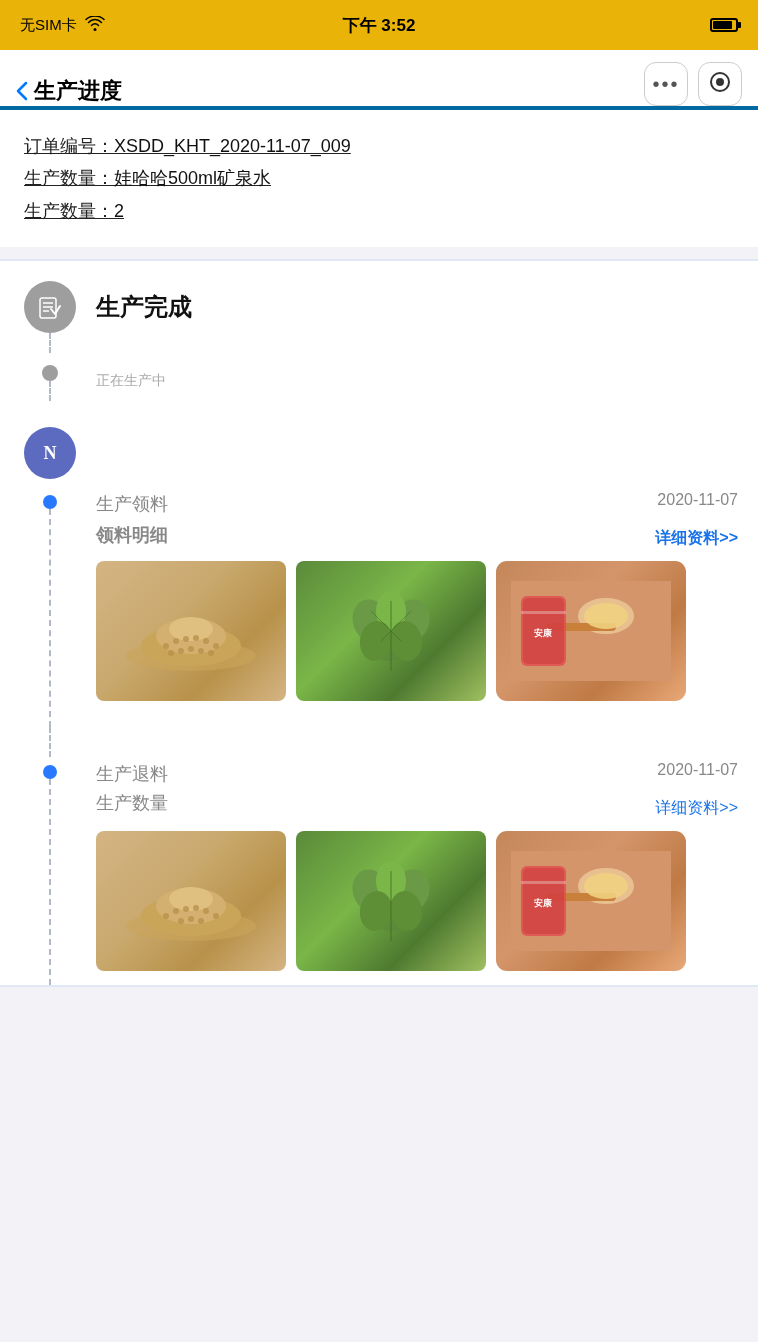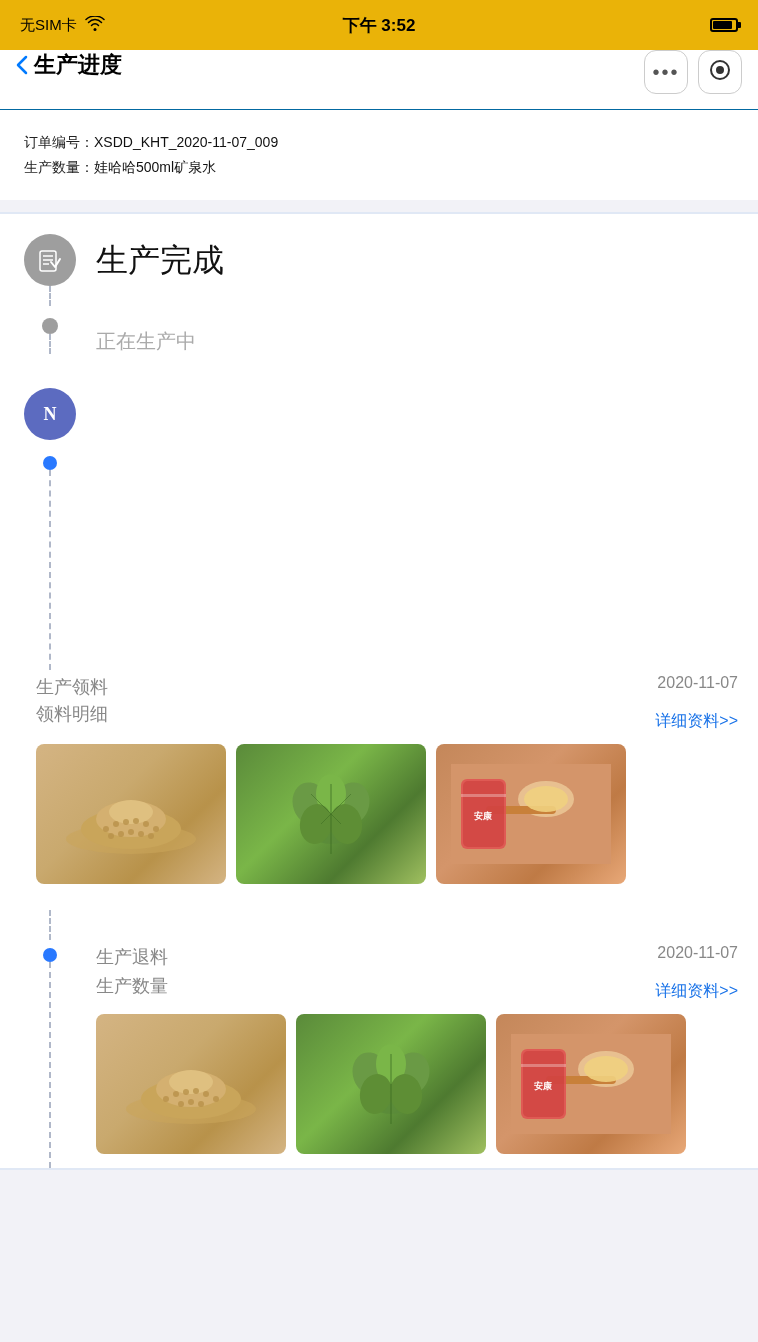--- a/index.html
+++ b/index.html
@@ -66,24 +66,24 @@
       width: 80%;
       background: #000;
       border-radius: 1px;
     }
 
     
     .nav-bar {
       background: #fff;
       height: 60px;
       display: flex;
-      align-items: flex-start;
+      align-items: flex-end;
       justify-content: space-between;
       padding: 0 16px;
-      border-bottom: 1px solid #0369a1;
+      border-bottom: 4px solid #0369a1;
     }
     .nav-back {
       display: flex;
       align-items: center;
       gap: 6px;
       color: #007aff;
       font-size: 18px;
       cursor: pointer;
     }
     .nav-actions {
@@ -104,23 +104,24 @@
       font-size: 18px;
     }
 
     
     .order-info {
       background: #fff;
       padding: 20px 24px;
       margin-top: 0;
     }
     .order-info-row {
-      font-size: 14px;
+      font-size: 18px;
       color: #222;
       line-height: 1.8;
+      text-decoration: underline;
     }
     .order-info-row span.label {
       color: #222;
     }
     .order-info-row span.value {
       font-weight: 500;
       color: #111;
     }
 
     
@@ -168,22 +169,22 @@
     .tl-line {
       width: 2px;
       background: transparent;
       border-left: 2px dashed #b0b8c9;
       flex: 1;
       min-height: 20px;
       position: relative;
     }
 
     .tl-section-title {
-      font-size: 32px;
-      font-weight: 400;
+      font-size: 24px;
+      font-weight: 700;
       color: #111;
       line-height: 52px;
       display: flex;
       align-items: center;
     }
 
     .tl-sub-title {
       font-size: 19px;
       color: #aaa;
       margin-top: 4px;
@@ -240,20 +241,21 @@
       background: linear-gradient(135deg, #d4b483 0%, #c9a96e 40%, #b8924a 70%, #d4b483 100%);
       position: relative;
     }
     .img-hops {
       background: linear-gradient(135deg, #5a8a3a 0%, #7ab648 40%, #4e7a30 70%, #a0c060 100%);
       position: relative;
     }
     .img-spice {
       background: linear-gradient(135deg, #c4875a 0%, #d4956a 40%, #bf7a45 70%, #e8a878 100%);
       position: relative;
+      border-radius: 11px;
     }
 
     
     .completed-row {
       display: flex;
       align-items: flex-start;
       padding: 0 20px 0 20px;
     }
     .completed-left {
       display: flex;
@@ -348,20 +350,23 @@
   </div>
 </div>
 
 <div class="order-info">
   <div class="order-info-row">
     <span class="label">订单编号：</span><span class="value">XSDD_KHT_2020-11-07_009</span>
   </div>
   <div class="order-info-row">
     <span class="label">生产数量：</span><span class="value">娃哈哈500ml矿泉水</span>
   </div>
+  <div class="order-info-row">
+    <span class="label">生产数量：</span><span class="value">2</span>
+  </div>
 </div>
 
 <div class="main-card">
 
   <div class="completed-row">
     <div class="completed-left">
       <div class="tl-icon-circle">
         <svg viewBox="0 0 28 28" fill="white">
           <rect x="4" y="5" width="16" height="20" rx="2" stroke="white" stroke-width="1.5" fill="none"></rect>
           <line x1="7" y1="10" x2="17" y2="10" stroke="white" stroke-width="1.5"></line>
@@ -376,45 +381,45 @@
       <div class="tl-section-title">生产完成</div>
     </div>
   </div>
 
   <div class="inprogress-row">
     <div class="inprogress-left">
       <div class="tl-dot" style="background:#9e9e9e;width:16px;height:16px;margin-top:4px;"></div>
       <div class="tl-line" style="height:60px;"></div>
     </div>
     <div class="inprogress-content">
-      <div class="tl-sub-title" style="font-size:20px;margin-top:16px;padding-top:0;line-height:22px;">正在生产中</div>
+      <div class="tl-sub-title" style="font-size:14px;margin-top:8px;padding-top:0;line-height:22px;">正在生产中</div>
     </div>
   </div>
 
   <div class="process-header-row">
     <div class="spacer-line-container">
       <div class="tl-icon-circle purple">
         <svg viewBox="0 0 28 28" fill="white" width="28" height="28">
           <text x="14" y="20" text-anchor="middle" font-size="18" font-weight="bold" fill="white" font-family="serif">N</text>
         </svg>
       </div>
     </div>
   </div>
 
-  <div style="display:flex; padding:0 20px 0 20px;flex-direction:column;">
+  <div style="display:flex; padding:0 20px 0 20px;">
     <div style="display:flex;flex-direction:column;align-items:center;width:60px;flex-shrink:0;">
       <div class="tl-dot blue" style="margin-top:8px;"></div>
       <div class="tl-line" style="flex:1;min-height:200px;"></div>
     </div>
     <div style="flex:1;padding-left:16px;padding-bottom:16px;">
       <div class="step-header">
         <span class="step-name">生产领料</span>
         <span class="step-date">2020-11-07</span>
       </div>
-      <div style="display:flex;justify-content:space-between;align-items:flex-start;">
+      <div style="display:flex;justify-content:space-between;align-items:flex-end;font-weight:bold;">
         <span class="step-name">领料明细</span>
         <a class="step-detail-link">详细资料&gt;&gt;</a>
       </div>
 
       <div class="img-grid">
         <div class="img-placeholder img-grain">
           <svg width="160" height="100" viewBox="0 0 160 100">
 
             <ellipse cx="80" cy="75" rx="65" ry="15" fill="#c9a55a" opacity="0.6"></ellipse>
             <ellipse cx="80" cy="65" rx="50" ry="20" fill="#c9a55a"></ellipse>

